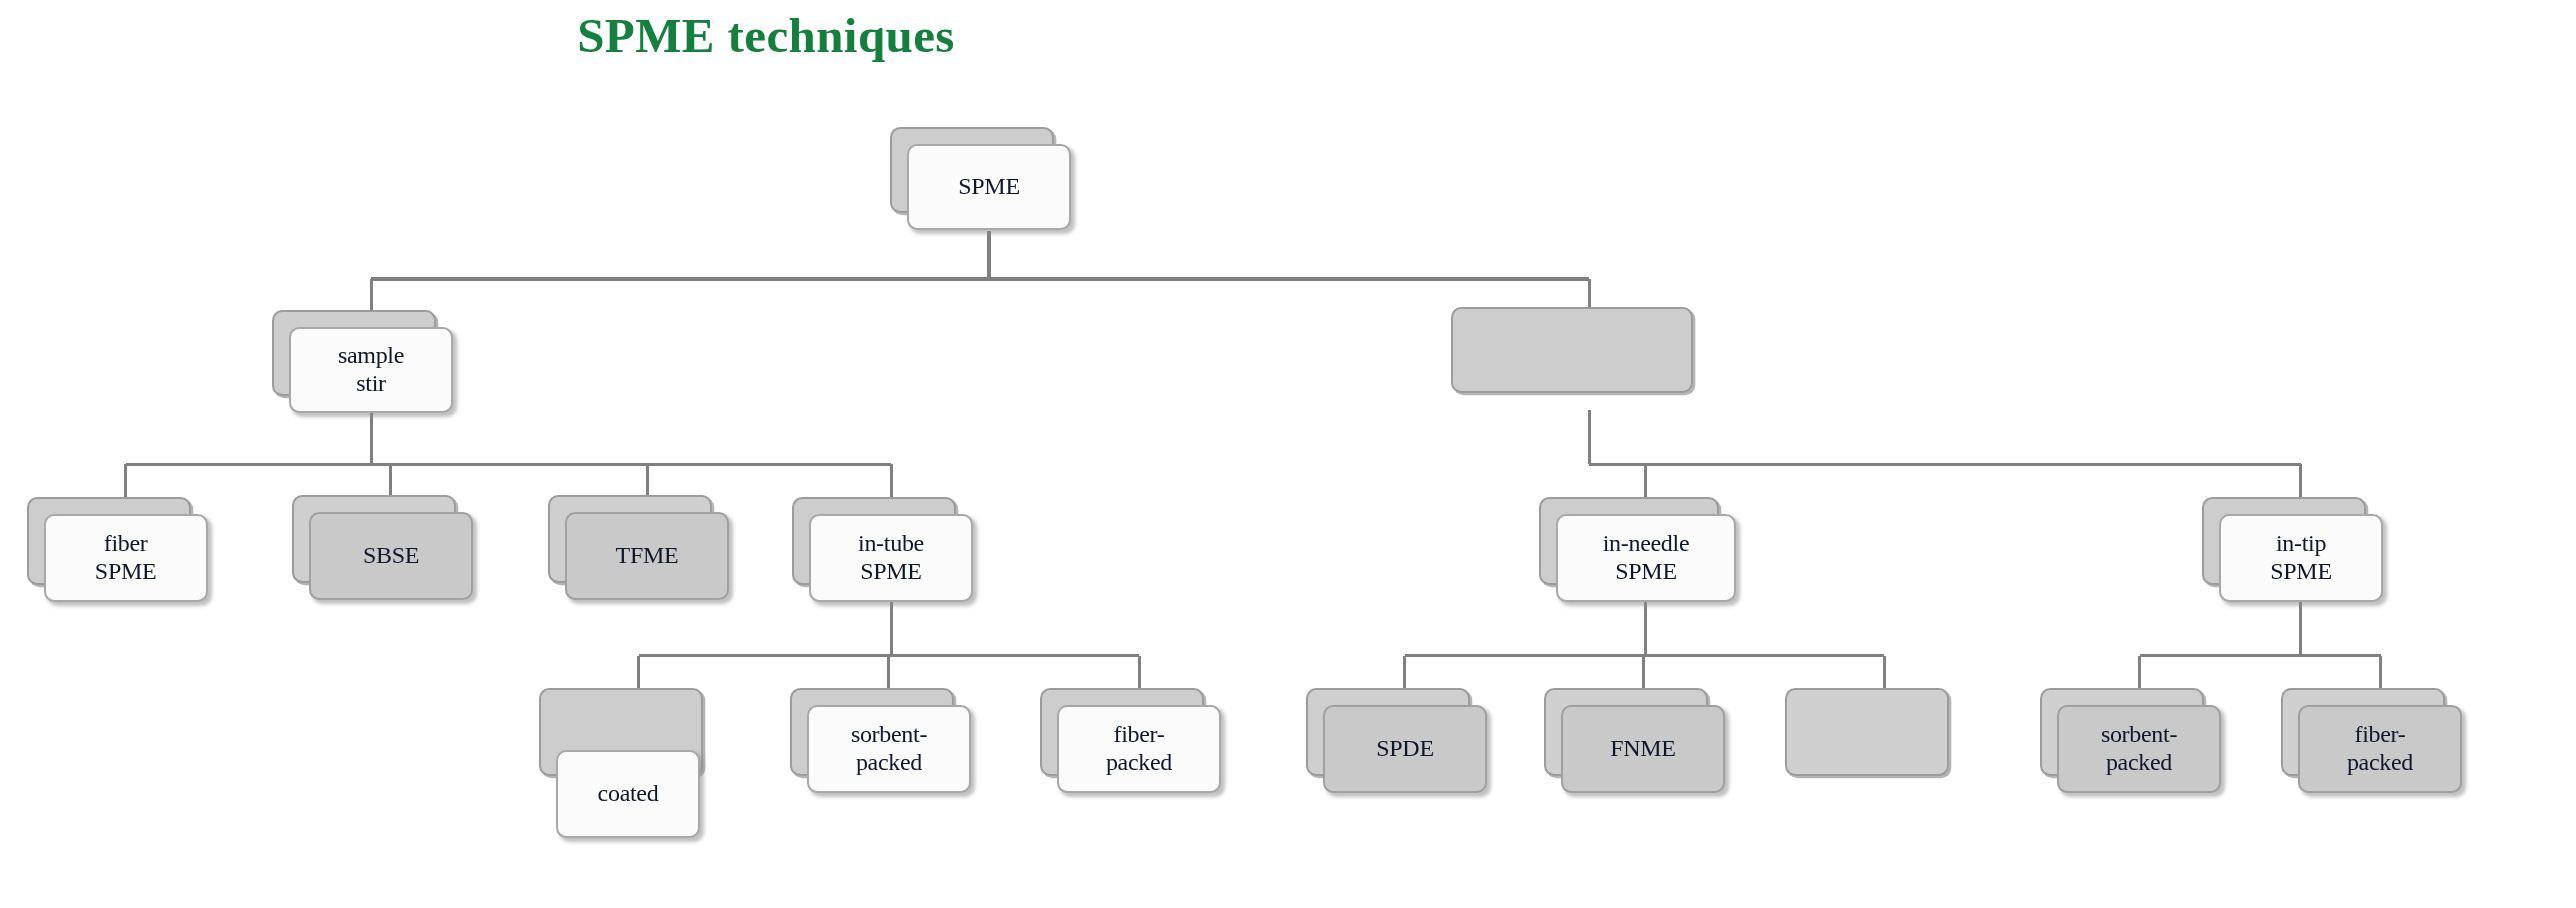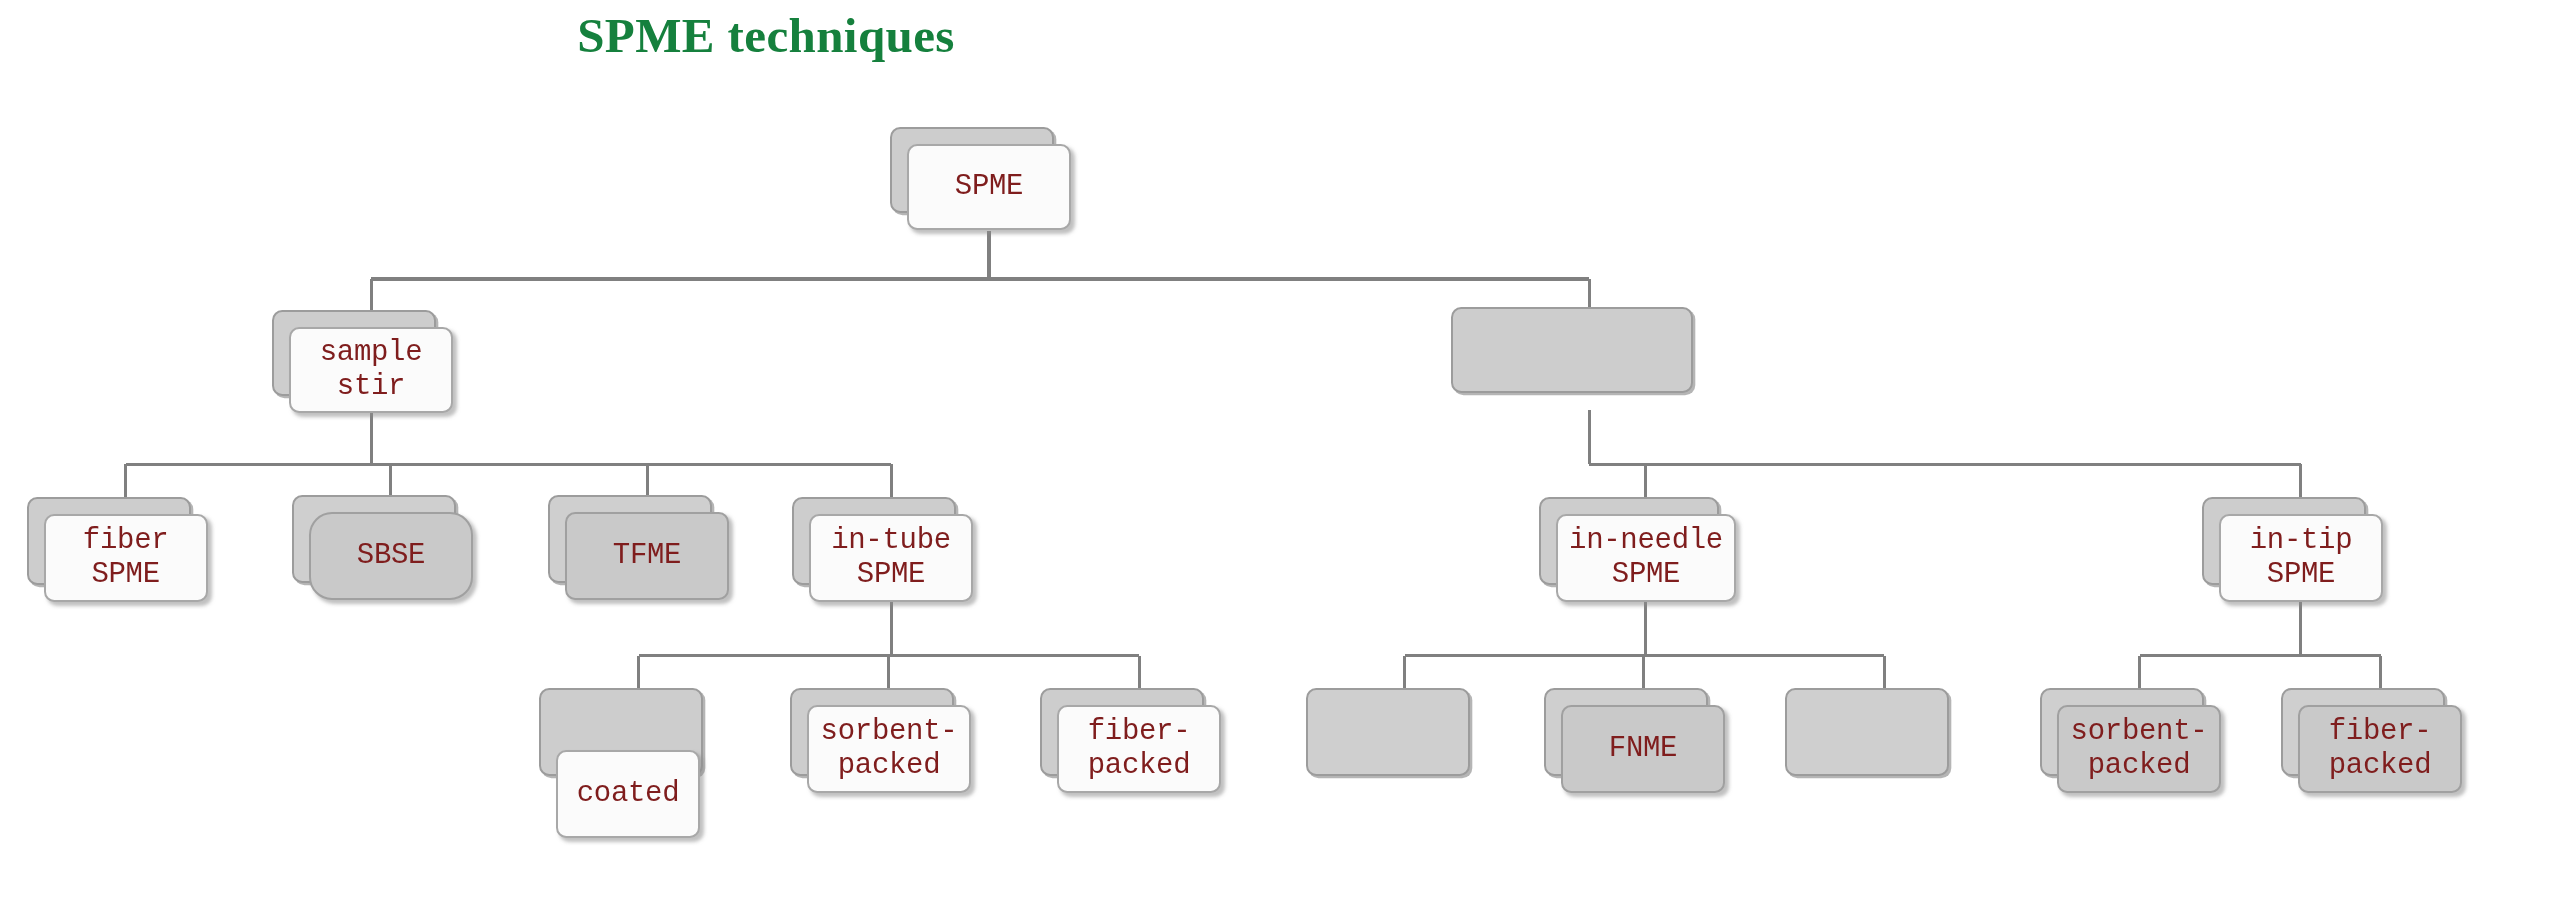--- a/index.html
+++ b/index.html
@@ -87,24 +87,24 @@
   }
   .node.shaded .card-front {
     background: #c9c9c9;
     border-color: #a0a0a0;
   }
   .node.shaded .card-back {
     background: #cfcfcf;
     border-color: #9c9c9c;
   }
   .label {
-    font-family: Liberation Mono, monospace;
-    font-size: 29px;
+    font-family: Liberation Serif, serif;
+    font-size: 24px;
     line-height: 1.16;
-    color: #7f1d1d;
+    color: #0f172a;
     padding: 0 4.7px;
     white-space: pre-line;
     letter-spacing: -0.3px;
   }
 </style>
 </head>
 <body>
 
 <div id="canvas">
 
@@ -160,21 +160,21 @@
       </div>
       <div class="node light" style="left: 26.6px; top: 497px; width: 181px; height: 105px;">
         <div class="card-back" style="width: 164px; height: 88px;"></div>
         <div class="card-front" style="left: 17px; top: 17px; width: 164px; height: 88px;">
           <span class="label">fiber
 SPME</span>
         </div>
       </div>
       <div class="node shaded" style="left: 292px; top: 495px; width: 181px; height: 105px;">
         <div class="card-back" style="width: 164px; height: 88px;"></div>
-        <div class="card-front" style="left: 17px; top: 17px; width: 164px; height: 88px; border-radius: 23px;">
+        <div class="card-front" style="left: 17px; top: 17px; width: 164px; height: 88px;">
           <span class="label">SBSE</span>
         </div>
       </div>
       <div class="node shaded" style="left: 548px; top: 495px; width: 181px; height: 105px;">
         <div class="card-back" style="width: 164px; height: 88px;"></div>
         <div class="card-front" style="left: 17px; top: 17px; width: 164px; height: 88px;">
           <span class="label">TFME</span>
         </div>
       </div>
       <div class="node light" style="left: 792px; top: 497px; width: 181px; height: 105px;">
@@ -213,20 +213,23 @@
       </div>
       <div class="node light" style="left: 1040px; top: 688px; width: 181px; height: 105px;">
         <div class="card-back" style="width: 164px; height: 88px;"></div>
         <div class="card-front" style="left: 17px; top: 17px; width: 164px; height: 88px;">
           <span class="label">fiber-
 packed</span>
         </div>
       </div>
       <div class="node shaded" style="left: 1306px; top: 688px; width: 181px; height: 105px;">
         <div class="card-back" style="width: 164px; height: 88px;"></div>
+        <div class="card-front" style="left: 17px; top: 17px; width: 164px; height: 88px;">
+          <span class="label">SPDE</span>
+        </div>
       </div>
       <div class="node shaded" style="left: 1544px; top: 688px; width: 181px; height: 105px;">
         <div class="card-back" style="width: 164px; height: 88px;"></div>
         <div class="card-front" style="left: 17px; top: 17px; width: 164px; height: 88px;">
           <span class="label">FNME</span>
         </div>
       </div>
       <div class="node shaded" style="left: 1785px; top: 688px; width: 181px; height: 105px;">
         <div class="card-back" style="width: 164px; height: 88px;"></div>
       </div>

